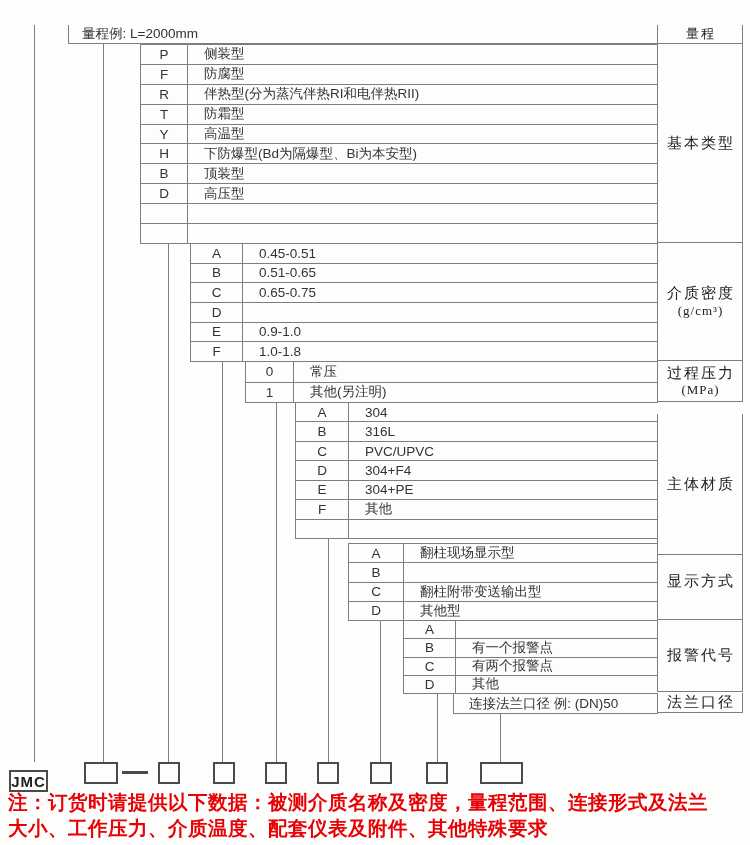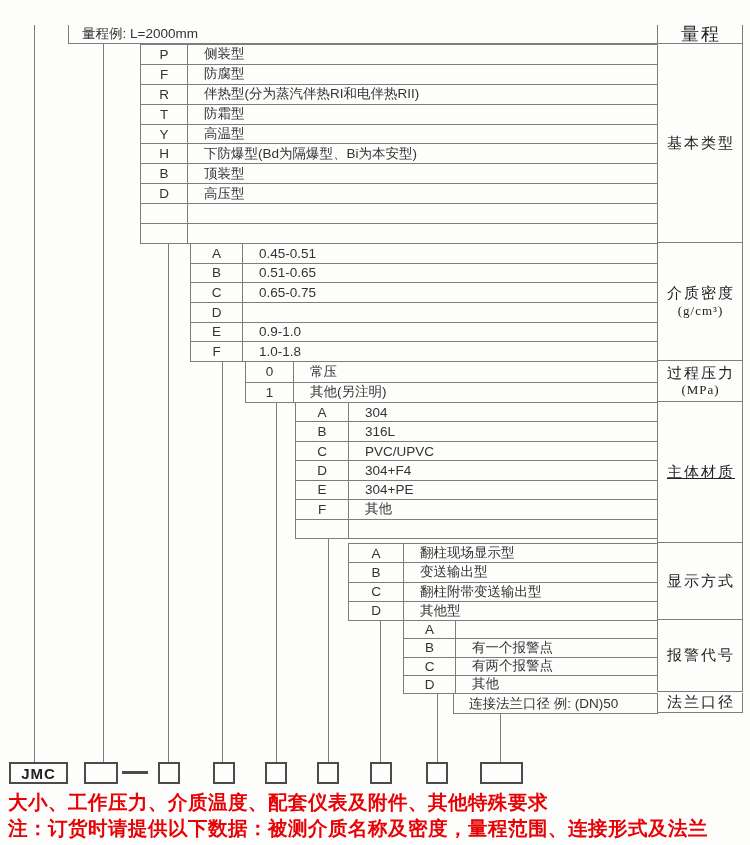--- a/index.html
+++ b/index.html
@@ -167,21 +167,20 @@
           <span class="desc"></span>
         </div>
       </div>
       <div class="sec" style="left: 348px; top: 543px; width: 310px;">
         <div class="row" style="height: 19.25px;">
           <span class="code" style="width: 55px;">A</span>
           <span class="desc">翻柱现场显示型</span>
         </div>
         <div class="row" style="height: 19.25px;">
           <span class="code" style="width: 55px;">B</span>
-          <span class="desc">变送输出型</span>
         </div>
         <div class="row" style="height: 19.25px;">
           <span class="code" style="width: 55px;">C</span>
           <span class="desc">翻柱附带变送输出型</span>
         </div>
         <div class="row" style="height: 19.25px;">
           <span class="code" style="width: 55px;">D</span>
           <span class="desc">其他型</span>
         </div>
       </div>
@@ -202,33 +201,33 @@
           <span class="desc">其他</span>
         </div>
       </div>
       <div class="sec" style="left: 453px; top: 693px; width: 205px;">
         <div class="row" style="height: 20px;">
           <span class="desc" style="padding-left: 15px;">连接法兰口径 例: (DN)50</span>
         </div>
       </div>
     </div>
   <div id="label-col">
-      <div class="lblcell" style="top: 25px; height: 19px; font-size: 18px;">量程</div>
+      <div class="lblcell" style="top: 25px; height: 19px; font-size: 13px;">量程</div>
       <div class="lblcell" style="top: 44px; height: 199px;">
         <div>基本类型</div>
       </div>
       <div class="lblcell" style="top: 243px; height: 118px;">
         <div>介质密度</div>
         <div class="sub">(g/cm³)</div>
       </div>
       <div class="lblcell" style="top: 361px; height: 41px;">
         <div>过程压力</div>
         <div class="sub">(MPa)</div>
       </div>
-      <div class="lblcell" style="top: 402px; height: 141px; text-decoration: underline;">
+      <div class="lblcell" style="top: 414px; height: 141px;">
         <div>主体材质</div>
       </div>
       <div class="lblcell" style="top: 543px; height: 77px;">
         <div>显示方式</div>
       </div>
       <div class="lblcell" style="top: 619px; height: 73px;">
         <div>报警代号</div>
       </div>
       <div class="lblcell" style="top: 693px; height: 20px;">
         <div>法兰口径</div>
@@ -240,29 +239,29 @@
       <div class="stem" style="left: 168px; top: 243px; height: 519px;"></div>
       <div class="stem" style="left: 222px; top: 361px; height: 401px;"></div>
       <div class="stem" style="left: 276px; top: 402px; height: 360px;"></div>
       <div class="stem" style="left: 328px; top: 538px; height: 224px;"></div>
       <div class="stem" style="left: 380px; top: 620px; height: 142px;"></div>
       <div class="stem" style="left: 437px; top: 693px; height: 69px;"></div>
       <div class="stem" style="left: 500px; top: 713px; height: 49px;"></div>
     </div>
 
   <div id="code-boxes">
-      <div class="cbox" style="left: 9px; width: 59px;">JMC</div>
+      <div class="cbox" style="left: 9px; width: 39px; margin-top: 8px;">JMC</div>
       <div class="cbox" style="left: 84px; width: 34px;"></div>
       <div class="cbox" style="left: 158px; width: 22px;"></div>
       <div class="cbox" style="left: 213px; width: 22px;"></div>
       <div class="cbox" style="left: 265px; width: 22px;"></div>
       <div class="cbox" style="left: 317px; width: 22px;"></div>
       <div class="cbox" style="left: 370px; width: 22px;"></div>
       <div class="cbox" style="left: 426px; width: 22px;"></div>
       <div class="cbox" style="left: 480px; width: 43px;"></div>
       <div class="dash"></div>
     </div>
 
   <div id="order-note" style="color: rgb(230, 2, 5);">
+    <div>注：订货时请提供以下数据：被测介质名称及密度，量程范围、连接形式及法兰</div>
     <div>大小、工作压力、介质温度、配套仪表及附件、其他特殊要求</div>
-    <div>注：订货时请提供以下数据：被测介质名称及密度，量程范围、连接形式及法兰</div>
   </div>
 </div>
 
 </body></html>

